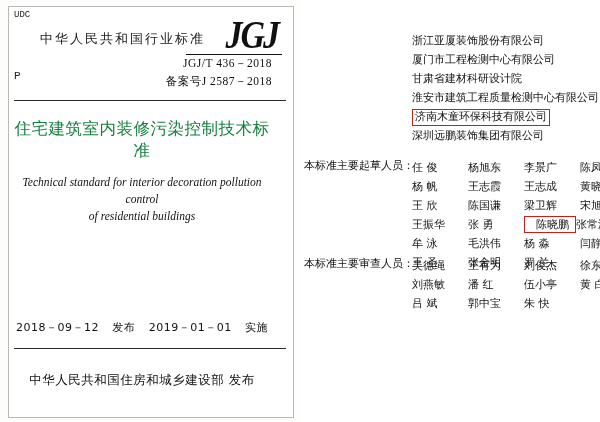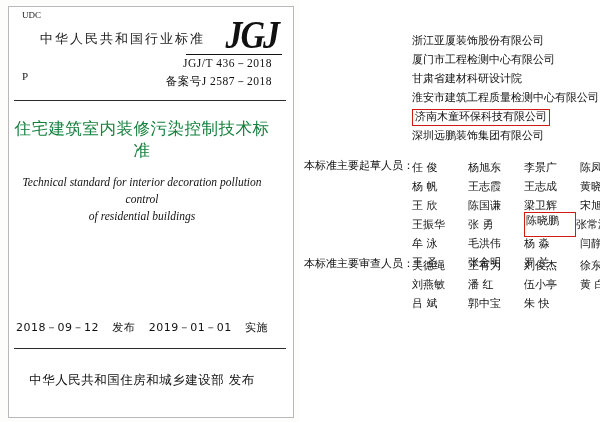--- a/index.html
+++ b/index.html
@@ -28,23 +28,22 @@
   .lp-inner {
     position: absolute;
     left: 8px; top: 6px;
     width: 284px; height: 410px;
     border: 1px solid #b9b9b9;
     background: #ffffff;
   }
   .corner-mark {
     position: absolute;
     font-size: 9px;
-    font-family: Liberation Serif, serif;
+    font-family: Liberation Mono, monospace;
     color: #222;
-    margin-left: 8px;
   }
   #udc { left: 14px; top: 10px; }
   #pmark { left: 14px; top: 70px; font-size: 11px; }
 
   #std-org {
     position: absolute;
     left: 40px; top: 30px;
     font-size: 13px;
     letter-spacing: 2px;
     font-family: "DejaVu Sans", sans-serif;
@@ -184,25 +183,25 @@
     display: flex;
     height: 19px;
     align-items: center;
   }
   .name-cell {
     width: 56px;
     white-space: nowrap;
   }
   .name-cell.boxed-name {
     border: 1.3px solid #d01a14;
-    height: 25px;
+    height: 17px;
     line-height: 15px;
     width: 52px;
     box-sizing: border-box;
-    padding: 0 1px;
+    padding: 0 11px;
   }
 </style>
 </head>
 <body>
 
 <div id="page">
 
   <div id="left-page">
     <div class="lp-inner"></div>
 

